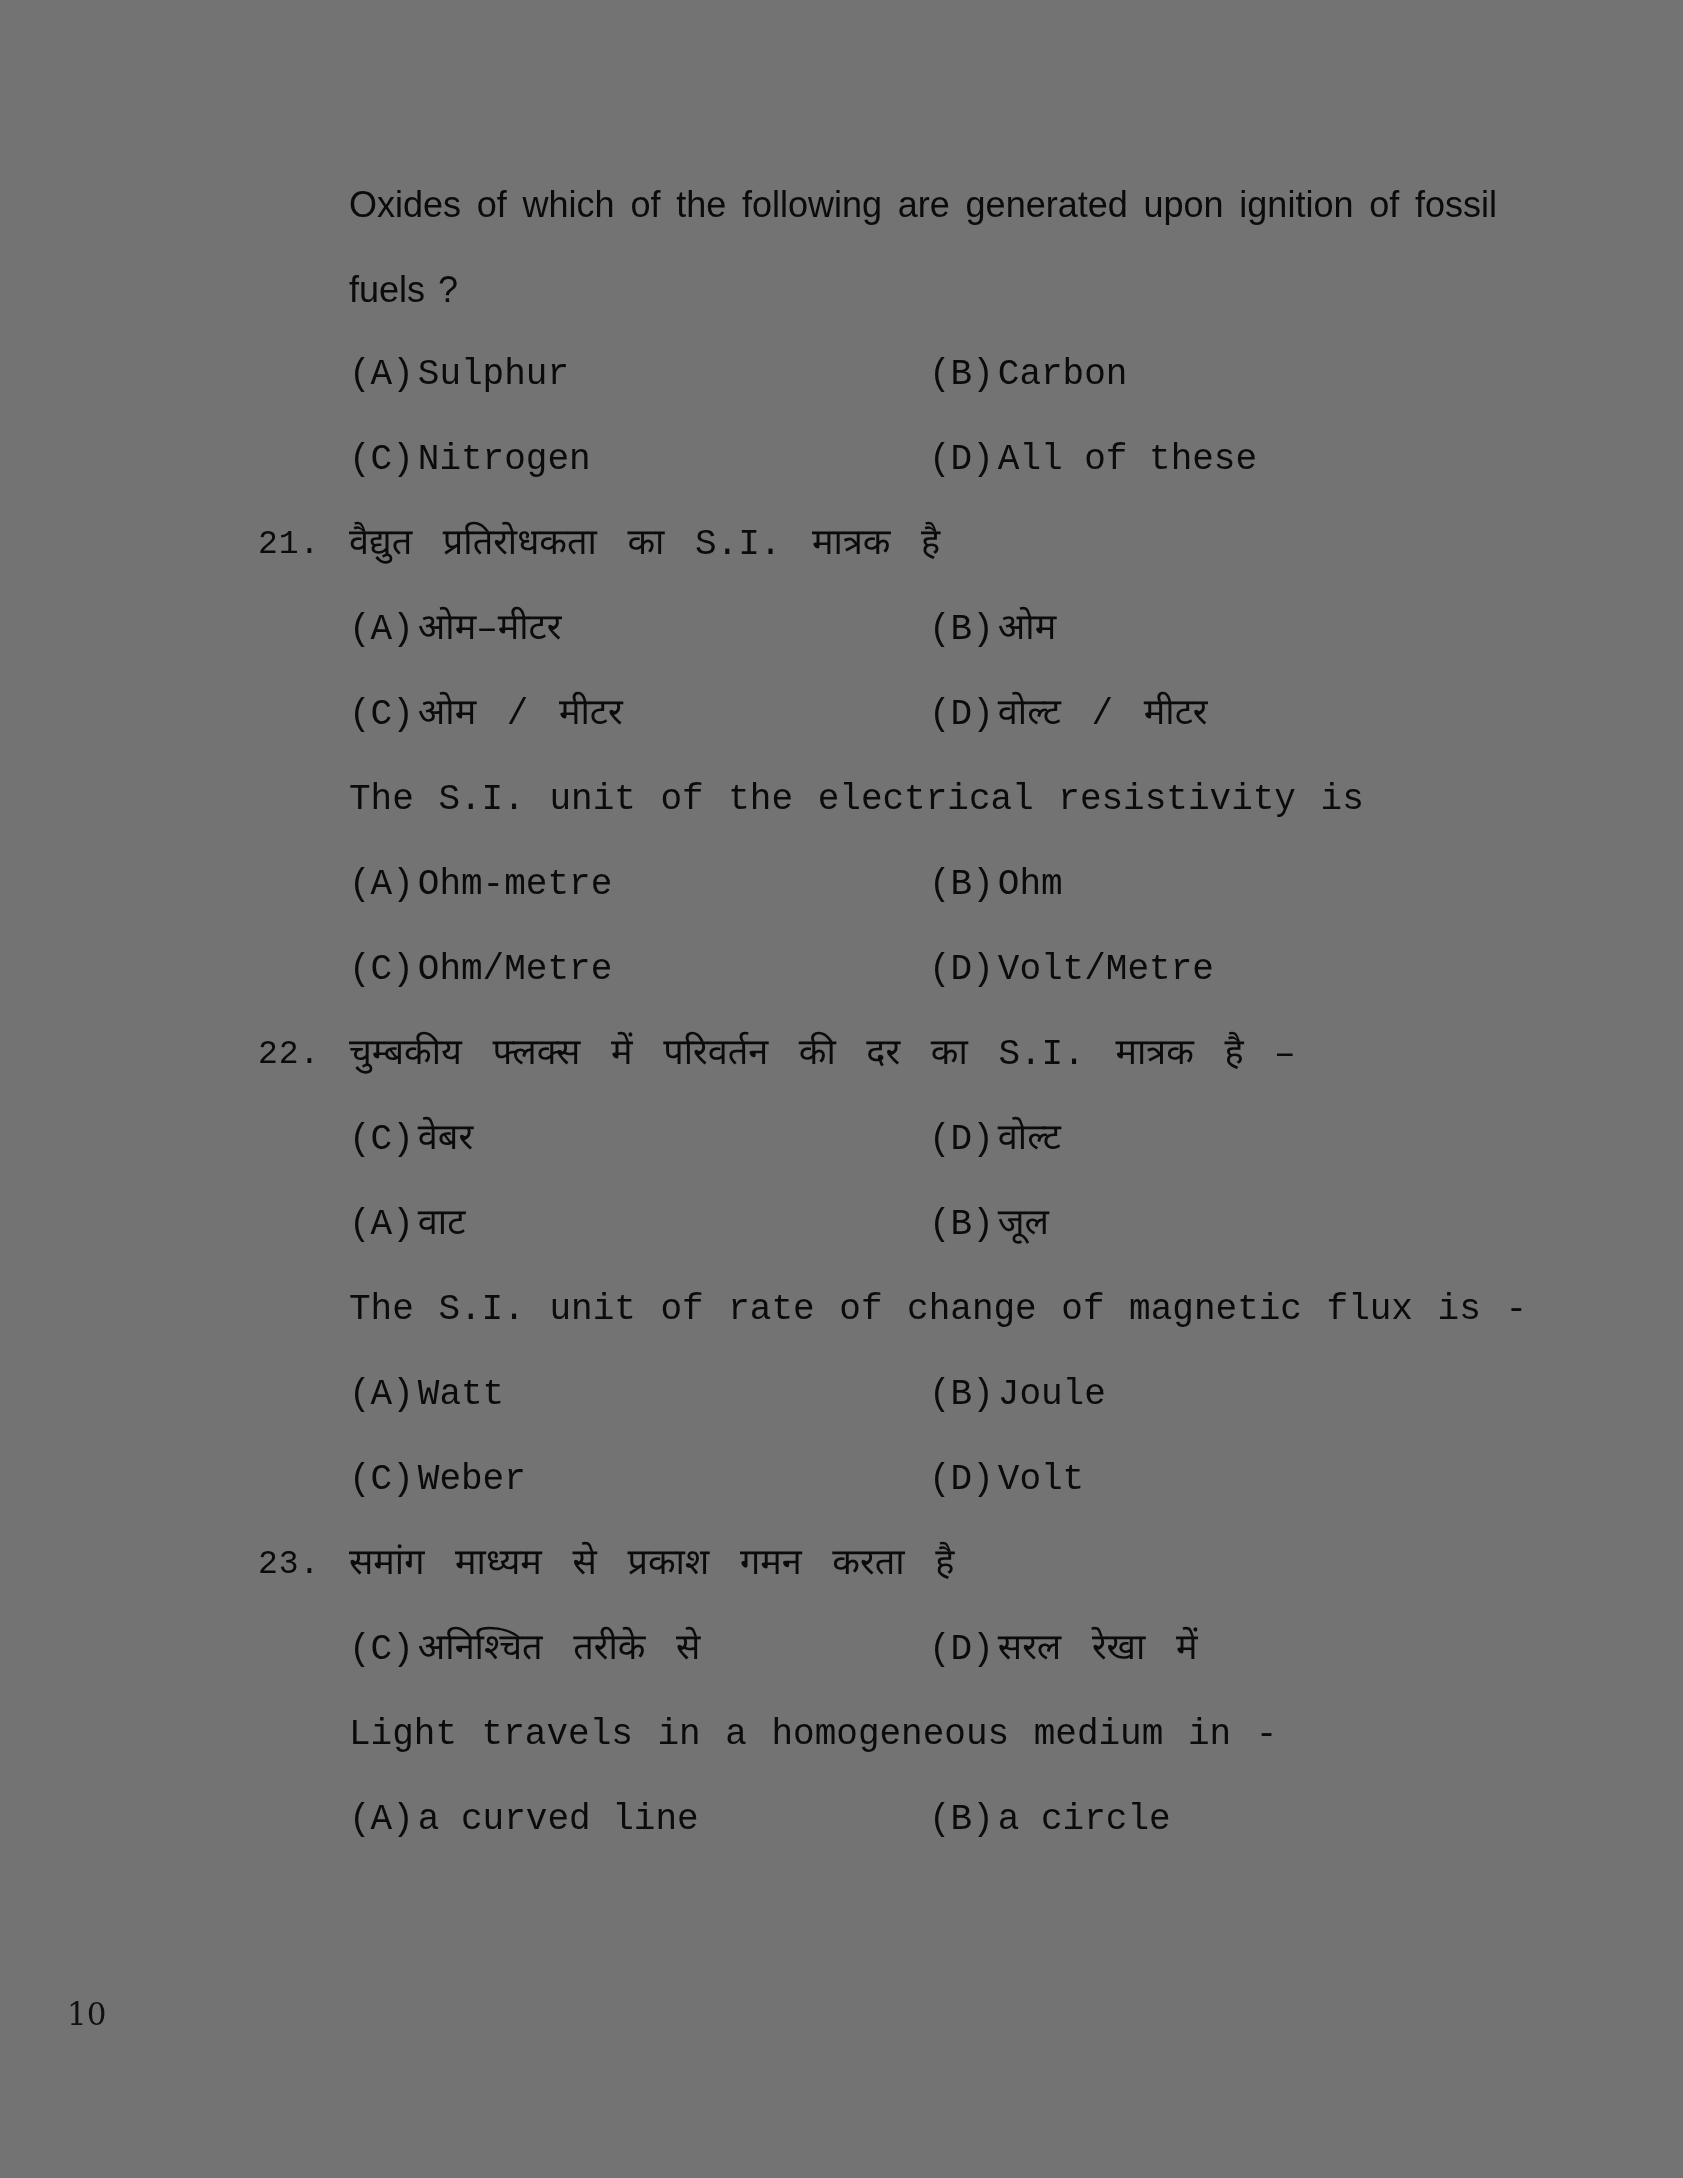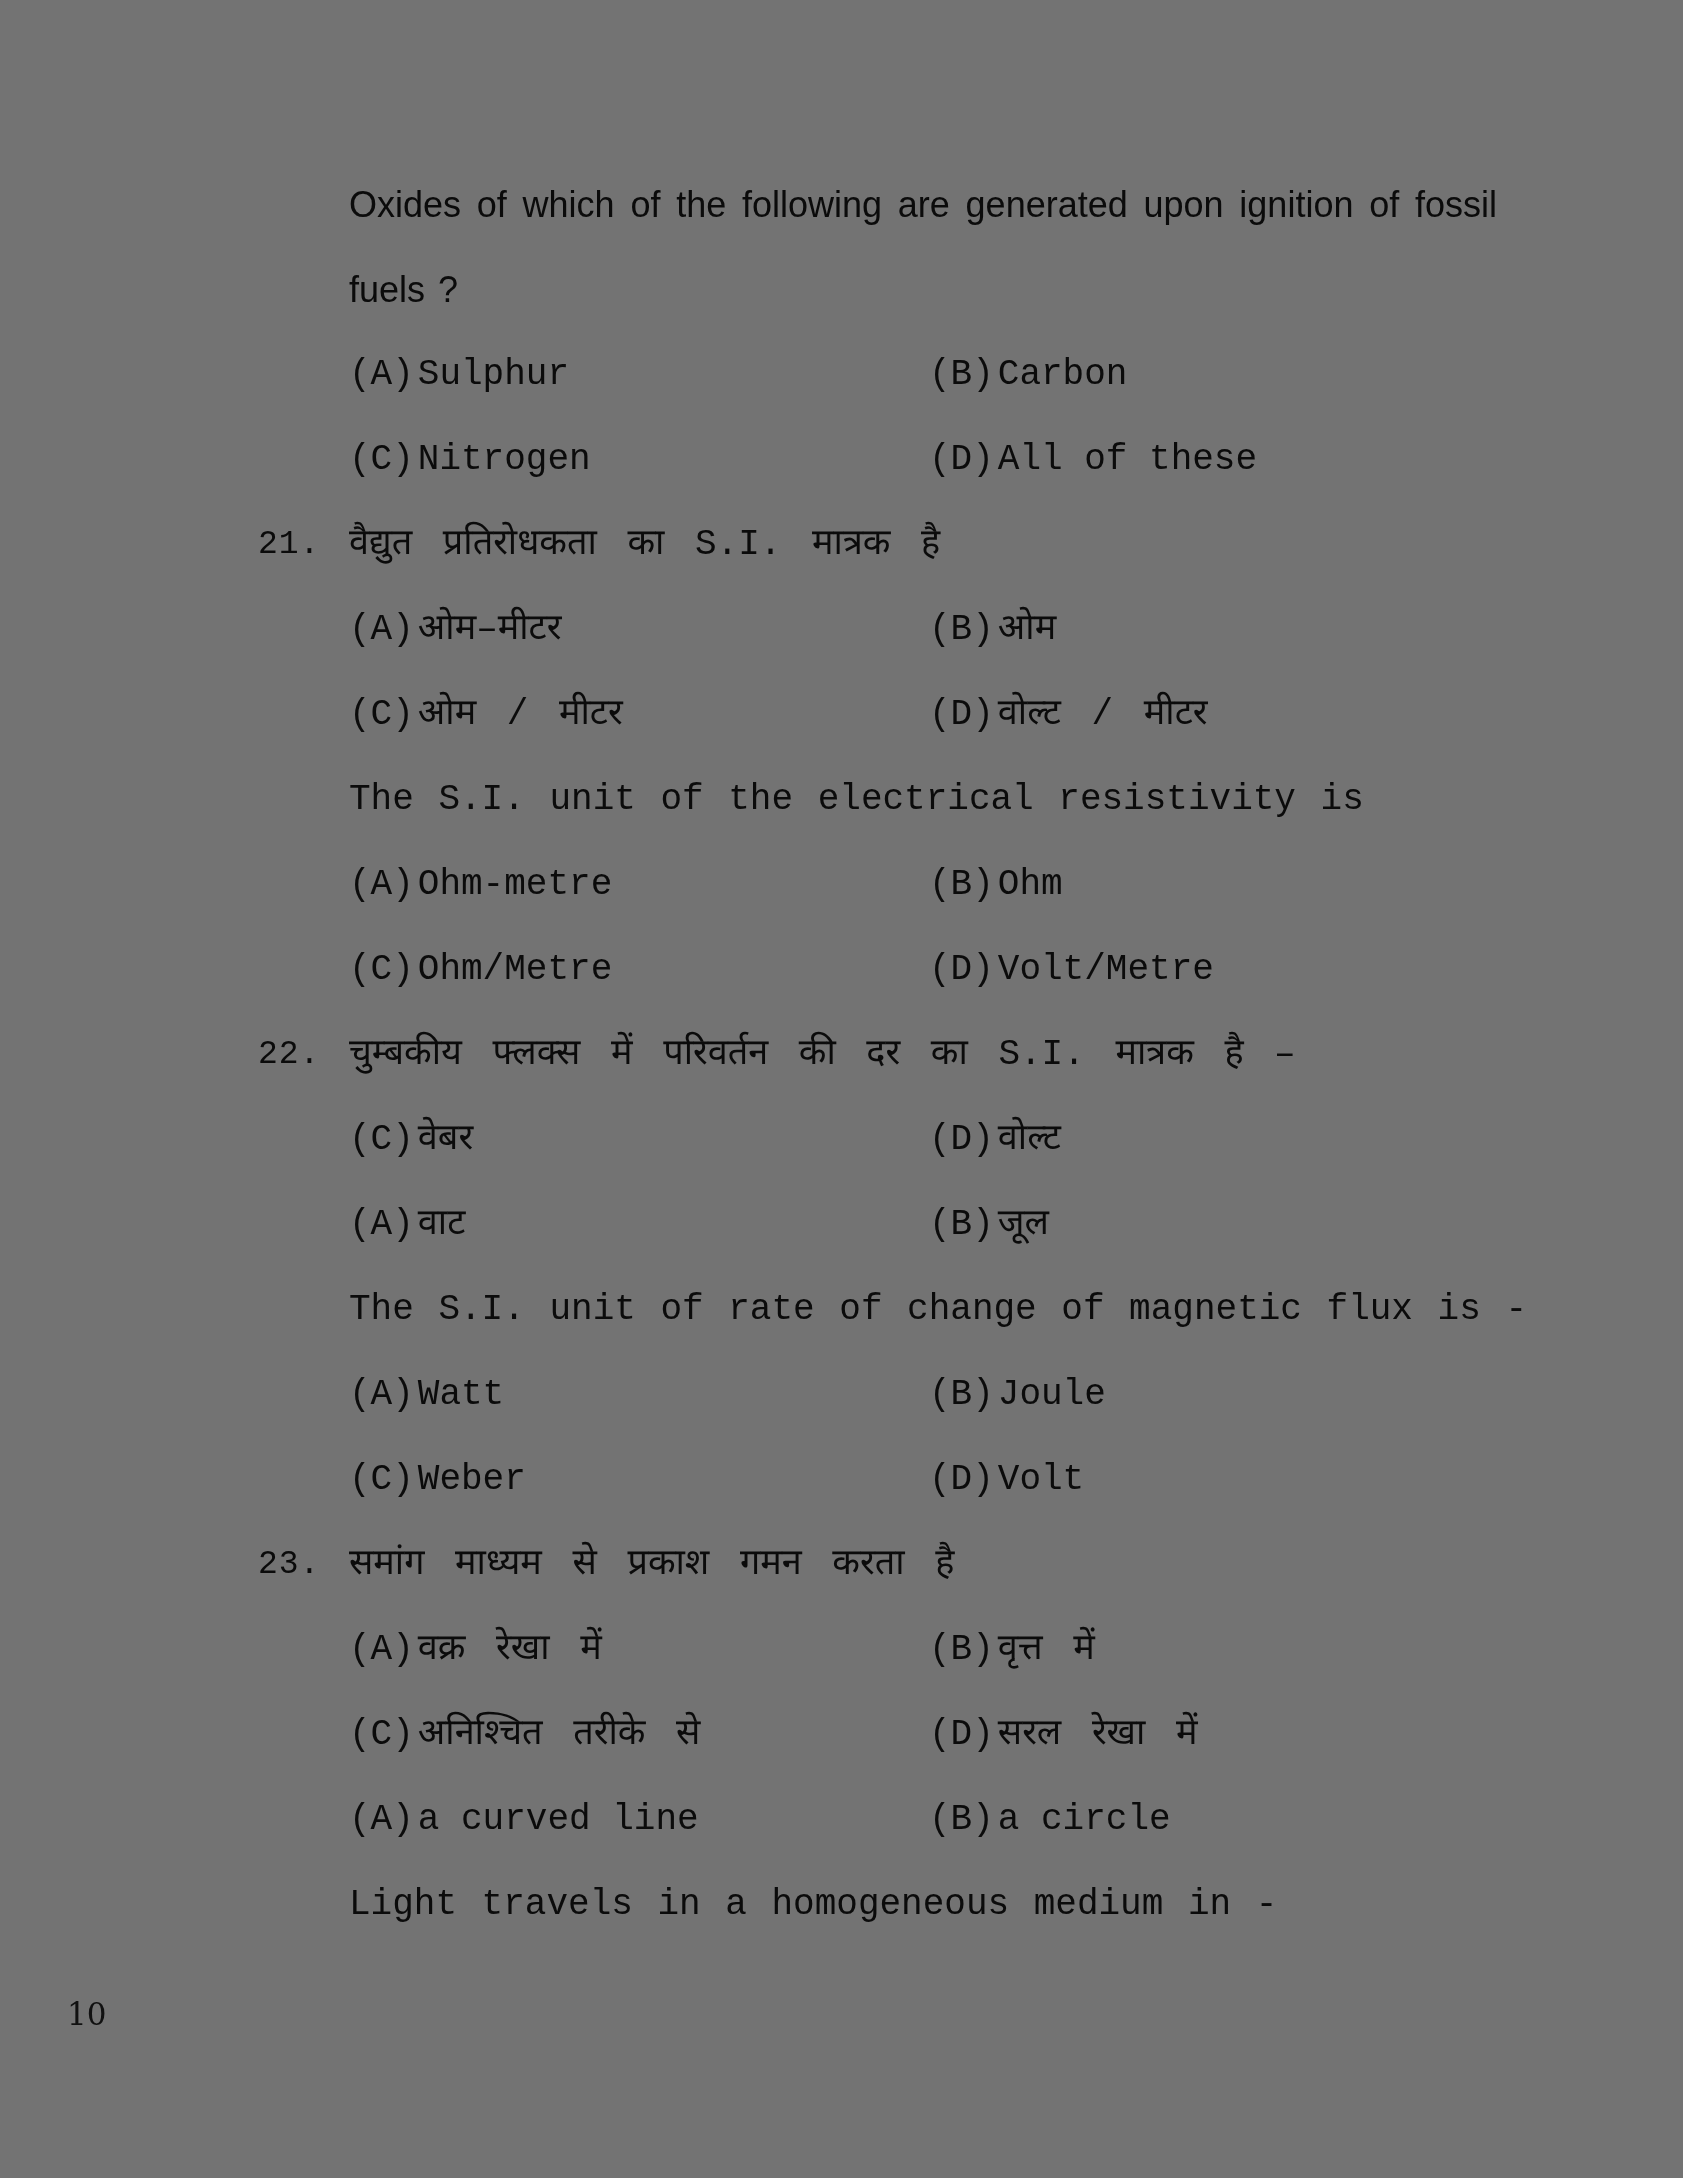--- a/index.html
+++ b/index.html
@@ -175,48 +175,40 @@
       <span class="opt-b">
         <span>(D)</span><span class="opt-text">Volt</span>
       </span>
     </div>
 
     <div class="line hi">
       <span class="qnum">23.</span>
       <span>समांग माध्यम से प्रकाश गमन करता है</span>
     </div>
 
-    <div class="line hi">
-      <span>
-        <span>(A)</span><span class="opt-text">वक्र रेखा में</span>
-      </span>
-      <span class="opt-b">
-        <span>(B)</span><span class="opt-text">वृत्त में</span>
-      </span>
-    </div>
 
     <div class="line hi">
       <span>
         <span>(C)</span><span class="opt-text">अनिश्चित तरीके से</span>
       </span>
       <span class="opt-b">
         <span>(D)</span><span class="opt-text">सरल रेखा में</span>
-      </span>
-    </div>
-
-    <div class="line">
-      <span>
-        <span>(A)</span><span class="opt-text">a curved line</span>
-      </span>
-      <span class="opt-b">
-        <span>(B)</span><span class="opt-text">a circle</span>
       </span>
     </div>
 
     <div class="line q-en">
       <span>Light travels in a homogeneous medium in -</span>
     </div>
 
+    <div class="line">
+      <span>
+        <span>(A)</span><span class="opt-text">a curved line</span>
+      </span>
+      <span class="opt-b">
+        <span>(B)</span><span class="opt-text">a circle</span>
+      </span>
+    </div>
+
   </div>
 
   <div class="footer">10</div>
 </div>
 
 
 </body></html>

